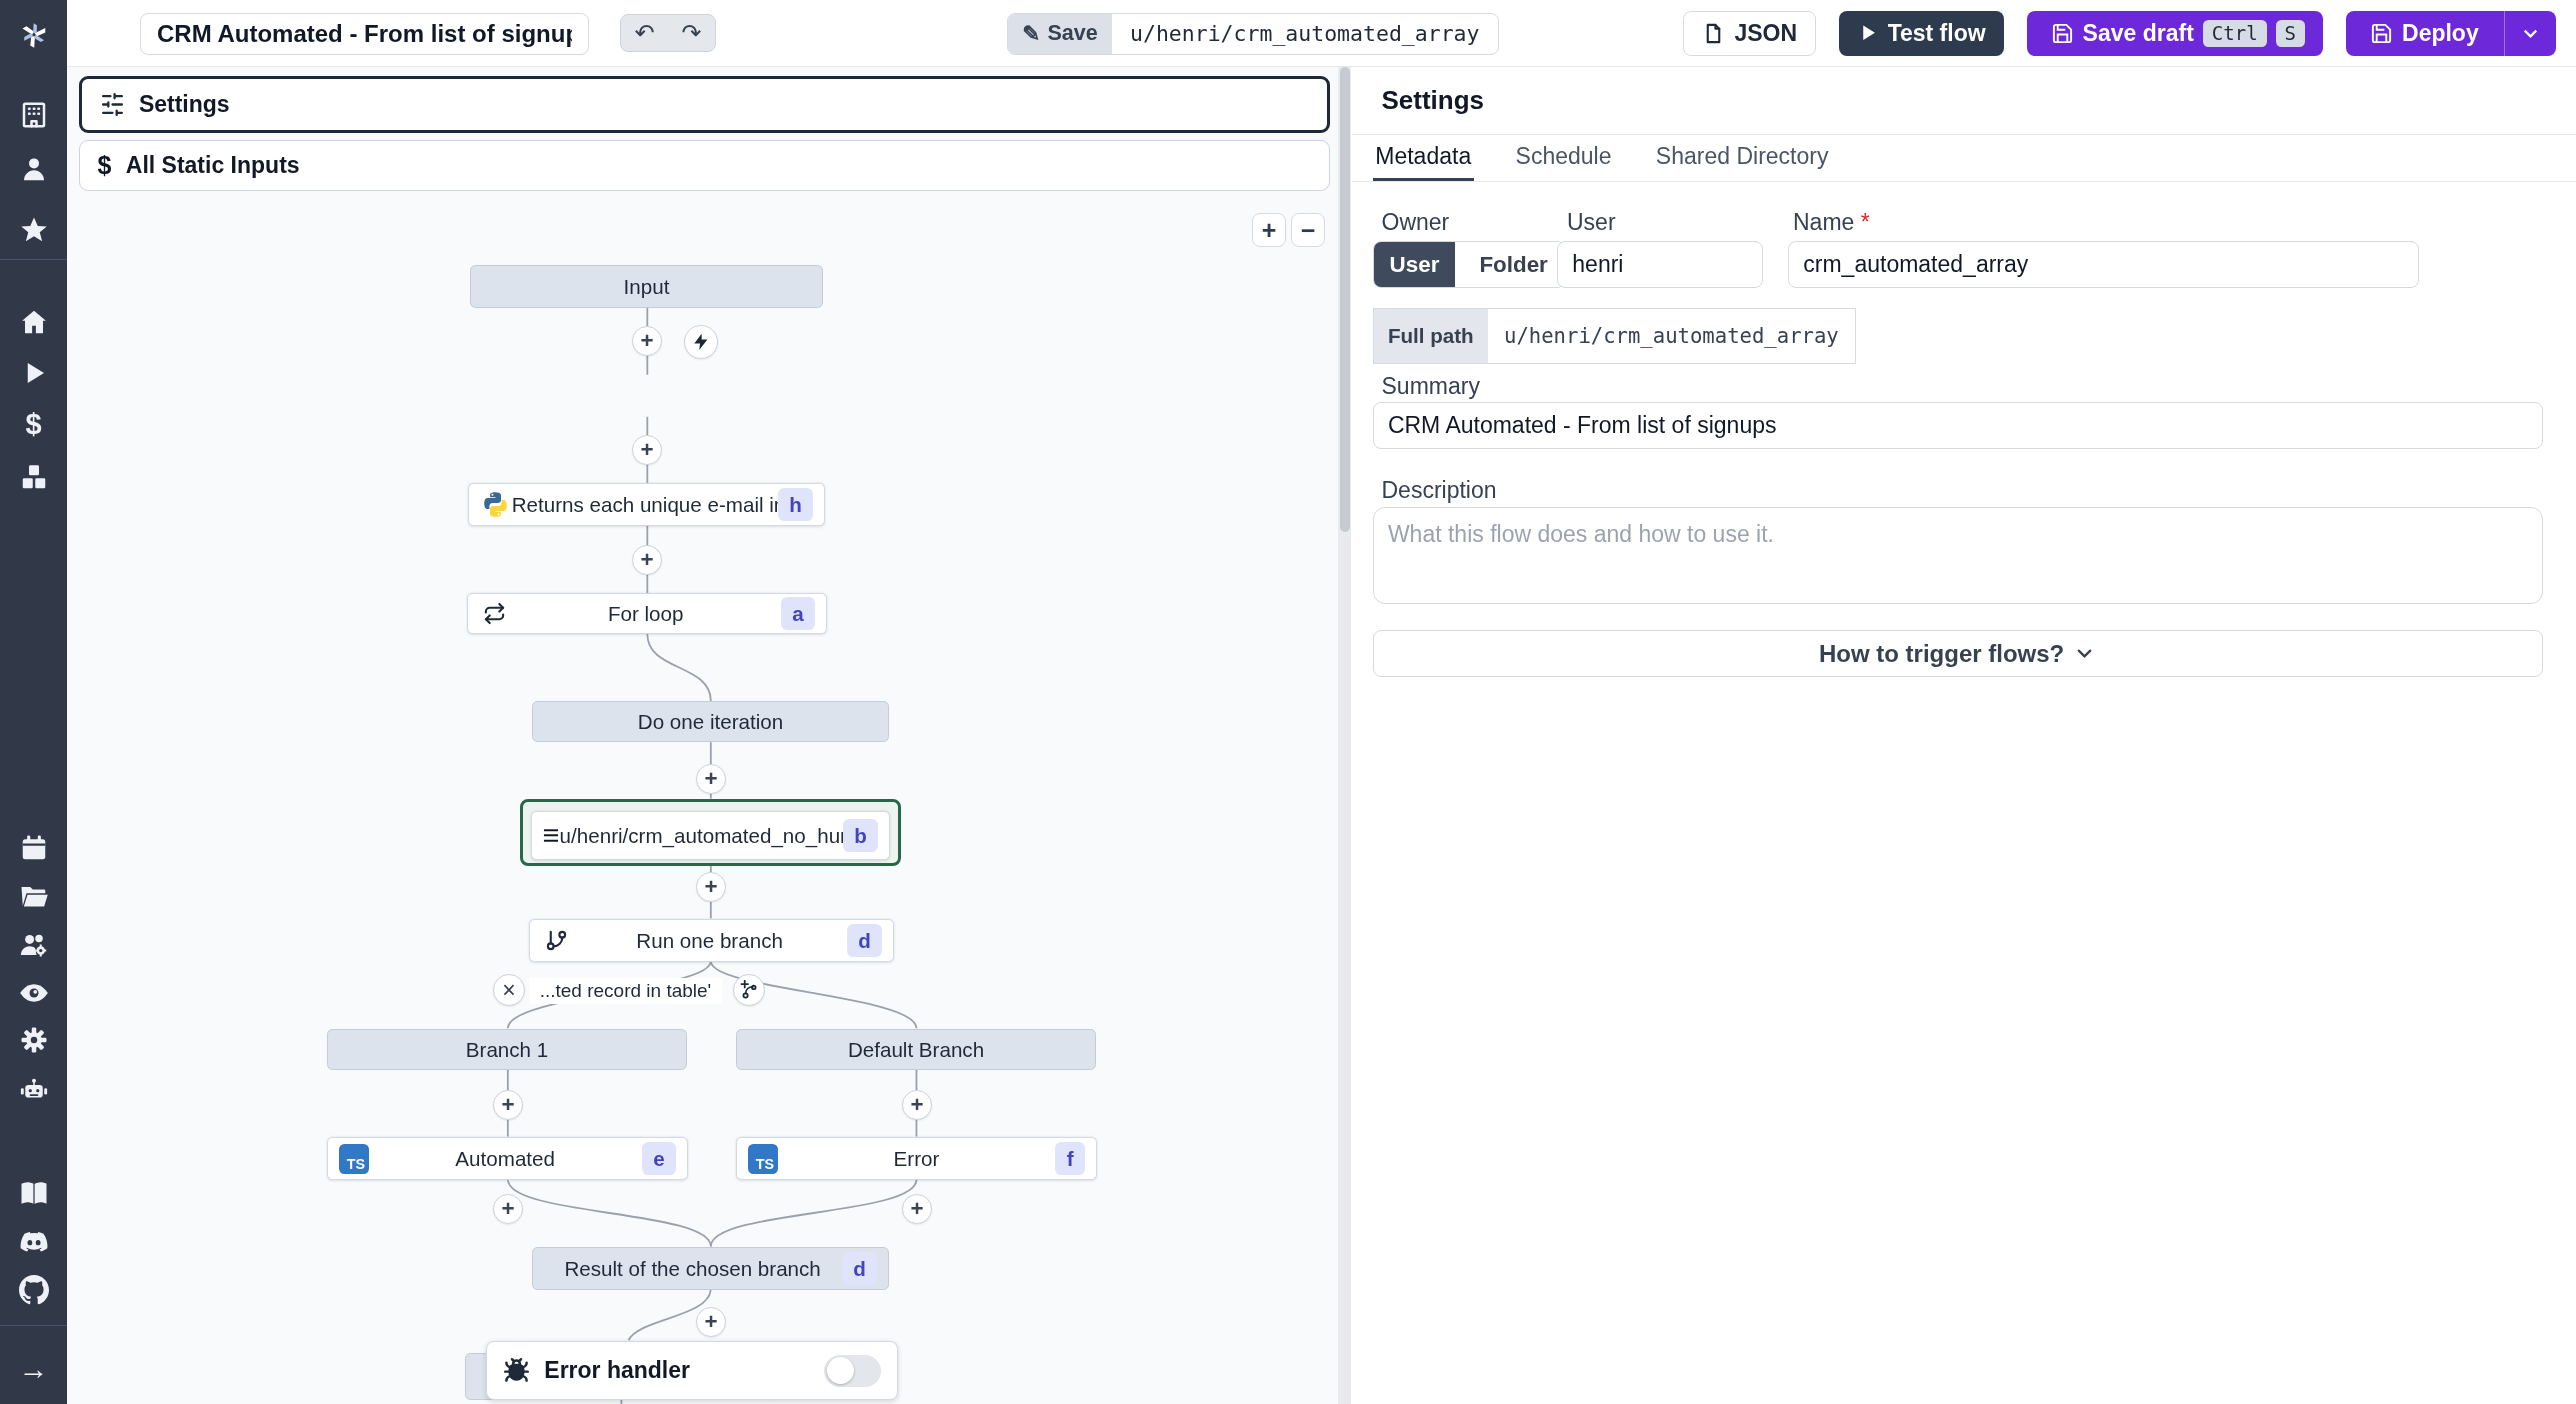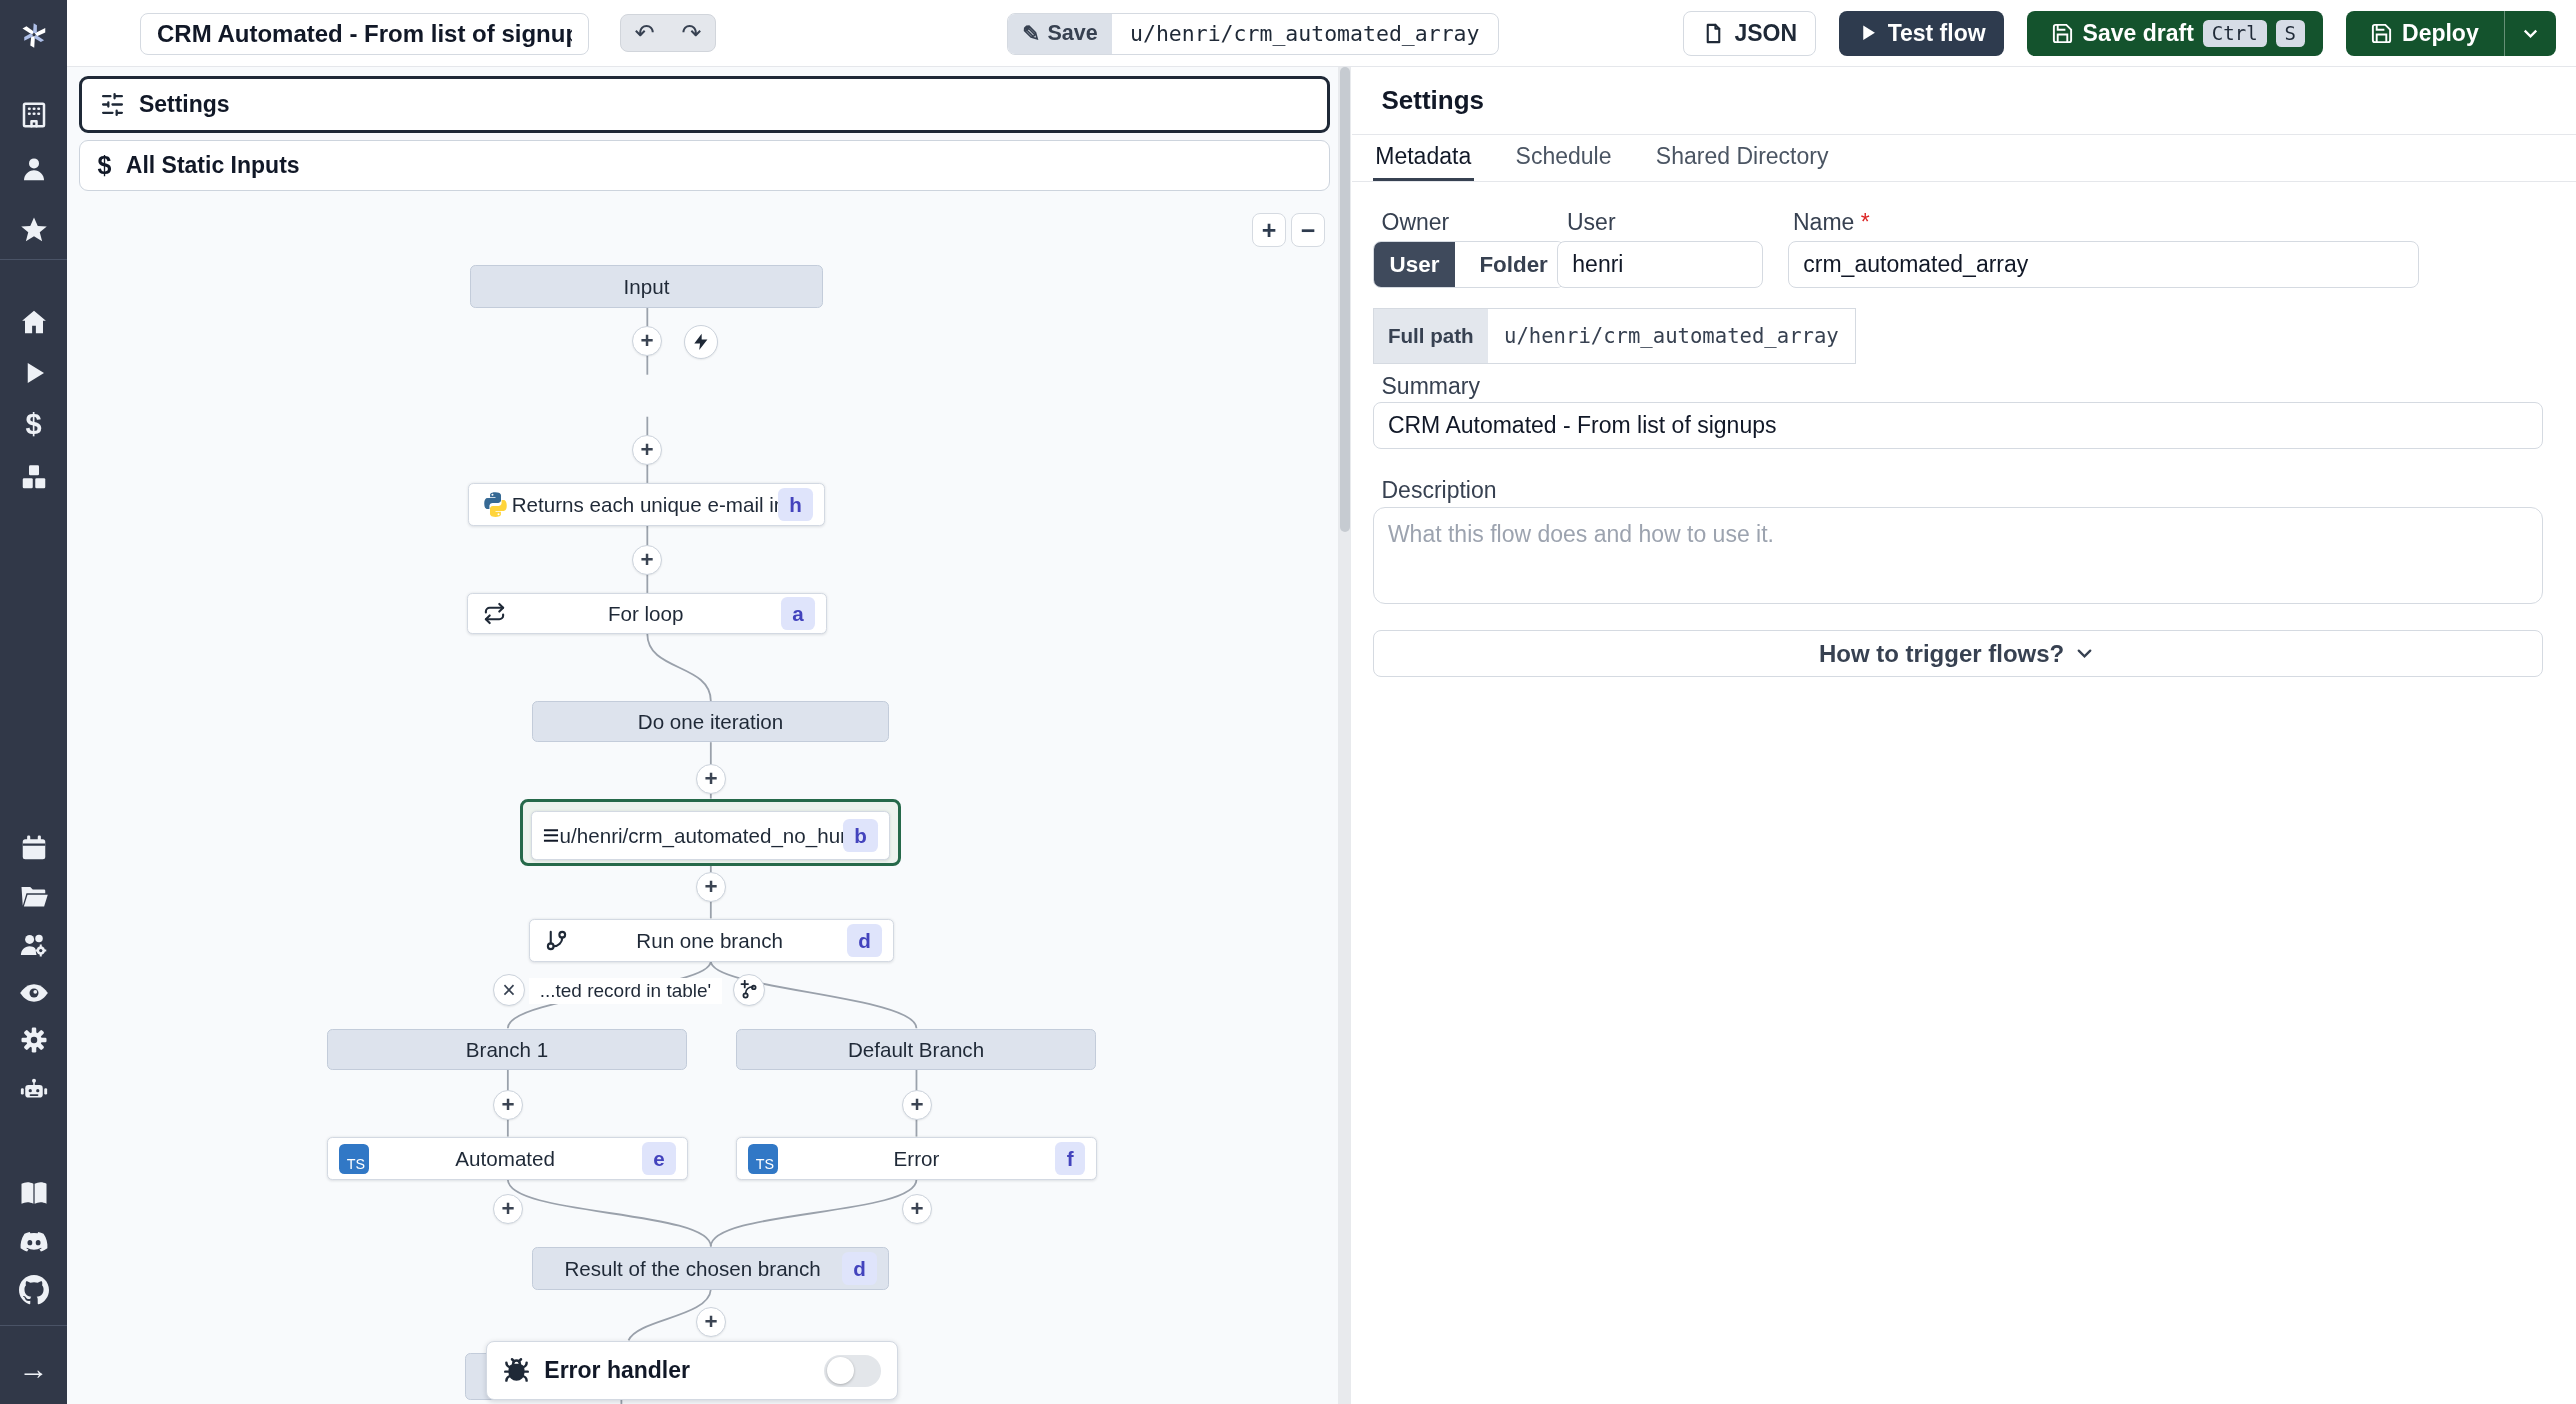--- a/index.html
+++ b/index.html
@@ -20,42 +20,42 @@
   .title-input { position:absolute; left:73px; top:12.5px; width:449px; height:42px; border:1.8px solid #d5dae1; border-radius:8px; padding:0 16px; font-family:"Liberation Sans",sans-serif; font-size:24px; font-weight:bold; color:#111827; background:#fff; }
   .undo-redo { position:absolute; left:553px; top:14.3px; height:38px; display:flex; background:#e4e7ec; border:0.9px solid #d1d5db; border-radius:8px; overflow:hidden; }
   .undo-redo button { width:47px; border:none; background:transparent; font-size:24px; color:#374151; cursor:pointer; font-family:"DejaVu Sans",sans-serif; }
   .path-group { position:absolute; left:940px; top:12.5px; height:42px; display:flex; align-items:stretch; border:1.8px solid #d5dae1; border-radius:8px; background:#fff; overflow:hidden; }
   .path-chip { background:#dce1e9; display:flex; align-items:center; gap:7.2px; padding:0 14.3px; font-size:21.5px; font-weight:bold; color:#374151; }
   .path-value { display:flex; align-items:center; padding:0 18px; font-family:"DejaVu Sans Mono",monospace; font-size:21.5px; color:#1f2937; min-width:349px; }
   .tb-right { position:absolute; right:19.7px; top:10.7px; height:45px; display:flex; gap:23px; align-items:center; }
   .btn { display:flex; align-items:center; gap:9px; height:45px; border-radius:8px; padding:0 18px; font-size:23px; font-weight:bold; cursor:pointer; border:none; font-family:"Liberation Sans",sans-serif; }
   .btn-json { background:#fff; border:1.8px solid #d5dae1; color:#1f2937; }
   .btn-test { background:#2e3b4e; color:#fff; }
-  .btn-slate { background:#14532d; color:#fff;padding-left:24px; }
+  .btn-slate { background:#6d28d9; color:#fff;padding-left:24px; }
   .btn-deploy { padding-right:0; }
   .kbd { background:#d6dce6; color:#1f2937; border-radius:5.4px; padding:2.7px 9px; font-family:"DejaVu Sans Mono",monospace; font-size:19px; font-weight:normal; }
   .deploy-split { display:flex; align-items:center; align-self:stretch; border-left:0.9px solid rgba(255,255,255,.35); margin-left:16px; padding:0 14.3px; }
 
   
   .left-panel { position:absolute; left:67px; top:67px; width:1276px; height:1337px; background:#f8fafc; overflow:hidden; }
   .panel-btn { position:absolute; left:11.6px; width:1251px; background:#fff; display:flex; align-items:center; gap:14.3px; padding:0 18px; cursor:pointer; }
   .panel-btn .pb-label { font-size:23px; font-weight:bold; color:#111827; }
   .settings-btn { top:9px; height:57px; border:3.6px solid #1f2937; border-radius:9px; }
   .static-btn { top:73px; height:51px; border:1.8px solid #cdd4dd; border-radius:9px; }
   .zoom-btn { position:absolute; width:34px; height:34px; top:146px; background:#fff; border:1.8px solid #d5dae1; border-radius:8px; font-size:25px; font-weight:bold; color:#2e3b4e; display:flex; align-items:center; justify-content:center; cursor:pointer; }
 
   .edges { position:absolute; left:0; top:0; }
   .edges path { stroke:#9aa1ab; stroke-width:2; fill:none; }
 
   .node { position:absolute; background:#fff; border:1.8px solid #d3d9e2; border-radius:5.4px; display:flex; align-items:center; padding:0 10.7px; box-shadow:0 0.9px 2.7px rgba(15,23,42,.12); cursor:pointer; }
   .node .nlabel { flex:1; text-align:center; font-size:20.6px; color:#1f2937; white-space:nowrap; overflow:hidden; }
   .node.gray { background:#dde3ed; border-color:#c3ccda; box-shadow:none; }
   .nbadge { background:#dfe4fb; color:#4343bd; font-weight:bold; font-size:20.6px; border-radius:6.3px; padding:4.5px 11.6px; }
   .nicon { width:32px; height:32px; display:flex; align-items:center; justify-content:center; flex:none; }
-  .ts-chip { width:30px; height:30px; background:#3178c6; border-radius:5.4px; color:#fff; font-weight:normal; font-size:14.3px; display:flex; align-items:flex-end; justify-content:flex-end; padding:1.8px 3.6px; flex:none; }
+  .ts-chip { width:30px; height:30px; background:#3178c6; border-radius:5.4px; color:#fff; font-weight:bold; font-size:14.3px; display:flex; align-items:flex-end; justify-content:flex-end; padding:1.8px 3.6px; flex:none; }
   .selected-wrap { position:absolute; border:3.6px solid #26694a; background:#edf3ee; border-radius:8px; padding:9px 8px; cursor:pointer; }
   .selected-wrap .node { position:relative; width:100%; height:49px; }
   .plus-circle { position:absolute; width:30px; height:30px; border-radius:50%; background:#fff; border:1.8px solid #ccd3dc; box-shadow:0 0.9px 1.8px rgba(0,0,0,.08); display:flex; align-items:center; justify-content:center; font-size:22.4px; font-weight:bold; color:#3b4453; cursor:pointer; z-index:5; }
   .icon-circle { position:absolute; width:34px; height:34px; border-radius:50%; background:#fff; border:1.8px solid #ccd3dc; box-shadow:0 0.9px 1.8px rgba(0,0,0,.08); display:flex; align-items:center; justify-content:center; cursor:pointer; z-index:5; }
   .cond-pill { position:absolute; background:#fff; padding:1.8px 10.7px; font-size:19px; color:#1f2937; z-index:4; white-space:nowrap; }
   .hamburger { font-size:29px; font-weight:bold; color:#111827; line-height:1; }
 
   .errcard { position:absolute; background:#fff; border:1.8px solid #d3d9e2; border-radius:8px; box-shadow:0 1.8px 5.4px rgba(15,23,42,.15); display:flex; align-items:center; gap:14.3px; padding:0 16px; z-index:6; cursor:pointer; }
   .errcard .elabel { font-size:23px; font-weight:bold; color:#111827; flex:1; }
   .toggle { width:57px; height:32px; background:#e3e6ea; border-radius:18px; position:relative; flex:none; cursor:pointer; }

